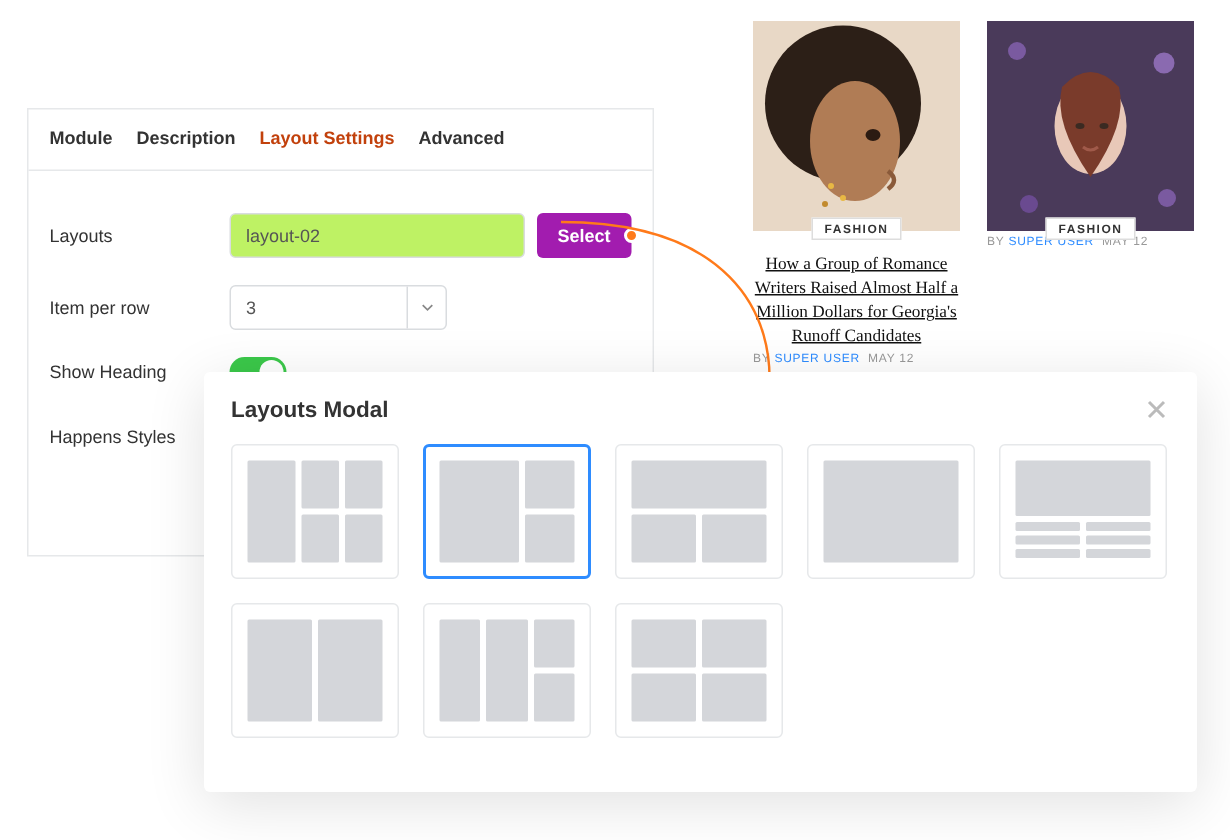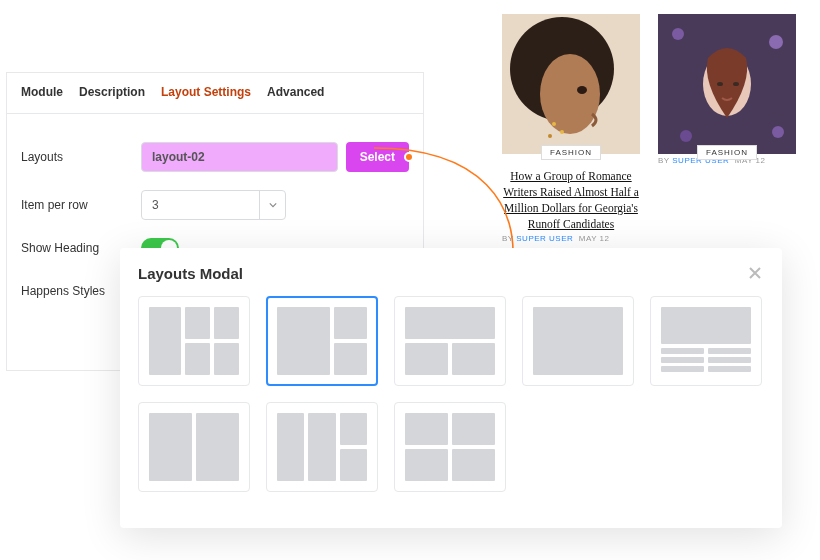--- a/index.html
+++ b/index.html
@@ -1,51 +1,51 @@
 <!DOCTYPE html>
 <html><head>
   <meta charset="utf-8">
   <style>
     * { box-sizing: border-box; margin: 0; padding: 0; }
     body { font-family: -apple-system, BlinkMacSystemFont, "Segoe UI", Arial, sans-serif; font-size: 13px; color: #333; background: #fff; width: 820px; height: 560px; position: relative; overflow: hidden; }
 
     
-    .panel { position: absolute; left: 6px; top: 72px; width: 418px; border: 1px solid #e6e8ea; background: #fff; }
+    .panel { position: absolute; left: 18px; top: 72px; width: 418px; border: 1px solid #e6e8ea; background: #fff; }
     .tabs { display: flex; border-bottom: 1px solid #e6e8ea; padding: 0 6px; }
     .tab { padding: 12px 8px; font-size: 12px; font-weight: 600; color: #333; cursor: pointer; border-bottom: 2px solid transparent; }
     .tab.active { color: #c2410c; }
 
     .form-rows { padding: 10px 14px 14px 14px; }
     .row { display: flex; align-items: center; margin: 18px 0; justify-content: flex-end; }
     .row-label { width: 120px; font-size: 12px; color: #333; }
     .row-input-wrap { flex: 1; display: flex; gap: 8px; align-items: center; }
     input.text, .select-box { height: 30px; border: 1px solid #d9dcdf; border-radius: 4px; padding: 0 10px; font-size: 12px; color: #555; background: #fff; }
-    input.text { flex: 1; background: #f0abfc; font-weight: bold; }
+    input.text { flex: 1; background: #bef264; }
     .select-box { width: 145px; display: flex; align-items: center; justify-content: space-between; position: relative; }
     .select-caret { width: 26px; height: 28px; border-left: 1px solid #d9dcdf; display: flex; align-items: center; justify-content: center; position: absolute; right: 0; top: 0; }
-    .btn-primary { background: #d946ef; color: #fff; border: none; border-radius: 4px; height: 30px; padding: 0 14px; font-size: 12px; font-weight: 600; cursor: pointer; position: relative; }
+    .btn-primary { background: #a21caf; color: #fff; border: none; border-radius: 4px; height: 30px; padding: 0 14px; font-size: 12px; font-weight: 600; cursor: pointer; position: relative; }
 
     .toggle-outer { width: 38px; height: 20px; border-radius: 999px; background: #3bc84a; position: relative; cursor: pointer; }
     .toggle-knob { width: 16px; height: 16px; border-radius: 50%; background: #fff; position: absolute; top: 2px; right: 2px; }
 
     
     .preview { position: absolute; right: 24px; top: 14px; display: flex; gap: 18px; }
     .card { width: 138px; }
     .card-img { width: 138px; height: 140px; background: #d9c7b4; display: flex; align-items: flex-end; justify-content: center; position: relative; }
     .card-img svg { position: absolute; top: 0; left: 0; }
-    .badge { background: #fff; padding: 2px 8px; font-size: 8px; letter-spacing: 1px; position: relative; top: 6px; border: 1px solid #ddd; }
+    .badge { background: #fff; padding: 2px 8px; font-size: 8px; letter-spacing: 1px; position: relative; top: 6px; border: 1px solid #ddd; font-weight: bold; }
     .card-title { font-family: Georgia, serif; font-size: 11.5px; text-align: center; margin-top: 14px; line-height: 1.4; color: #111; text-decoration: underline; }
     .card-meta { text-align: left; font-size: 8px; color: #999; margin-top: 2px; letter-spacing: 0.5px; }
     .card-meta .author { color: #2e8cff; }
 
     
     .arrow-path { position: absolute; left: 362px; top: 136px; pointer-events: none; }
 
     
-    .modal { position: absolute; left: 120px; top: 248px; width: 662px; height: 280px; background: #fff; border-radius: 4px; box-shadow: 0 8px 40px rgba(0,0,0,0.12); padding: 16px 18px; }
+    .modal { position: absolute; left: 136px; top: 248px; width: 662px; height: 280px; background: #fff; border-radius: 4px; box-shadow: 0 8px 40px rgba(0,0,0,0.12); padding: 16px 18px; }
     .modal-header { display: flex; justify-content: space-between; align-items: center; margin-bottom: 14px; }
     .modal-title { font-size: 15px; font-weight: 700; color: #333; }
     .modal-close { width: 18px; height: 18px; cursor: pointer; color: #bbb; display: flex; align-items: center; justify-content: center; font-size: 18px; }
 
     .layout-grid { display: flex; flex-wrap: wrap; gap: 16px; }
     .layout-opt { width: 112px; height: 90px; border: 1px solid #e6e8ea; border-radius: 4px; padding: 10px; display: flex; align-items: stretch; justify-content: center; cursor: pointer; background: #fff; }
     .layout-opt.selected { border: 2px solid #2e8cff; padding: 9px; }
     .layout-inner { width: 100%; height: 100%; display: grid; gap: 4px; }
     .blk { background: #d4d6da; border-radius: 1px; }
     .sm { background: #d4d6da; height: 6px; border-radius: 1px; margin-bottom: 3px; }

